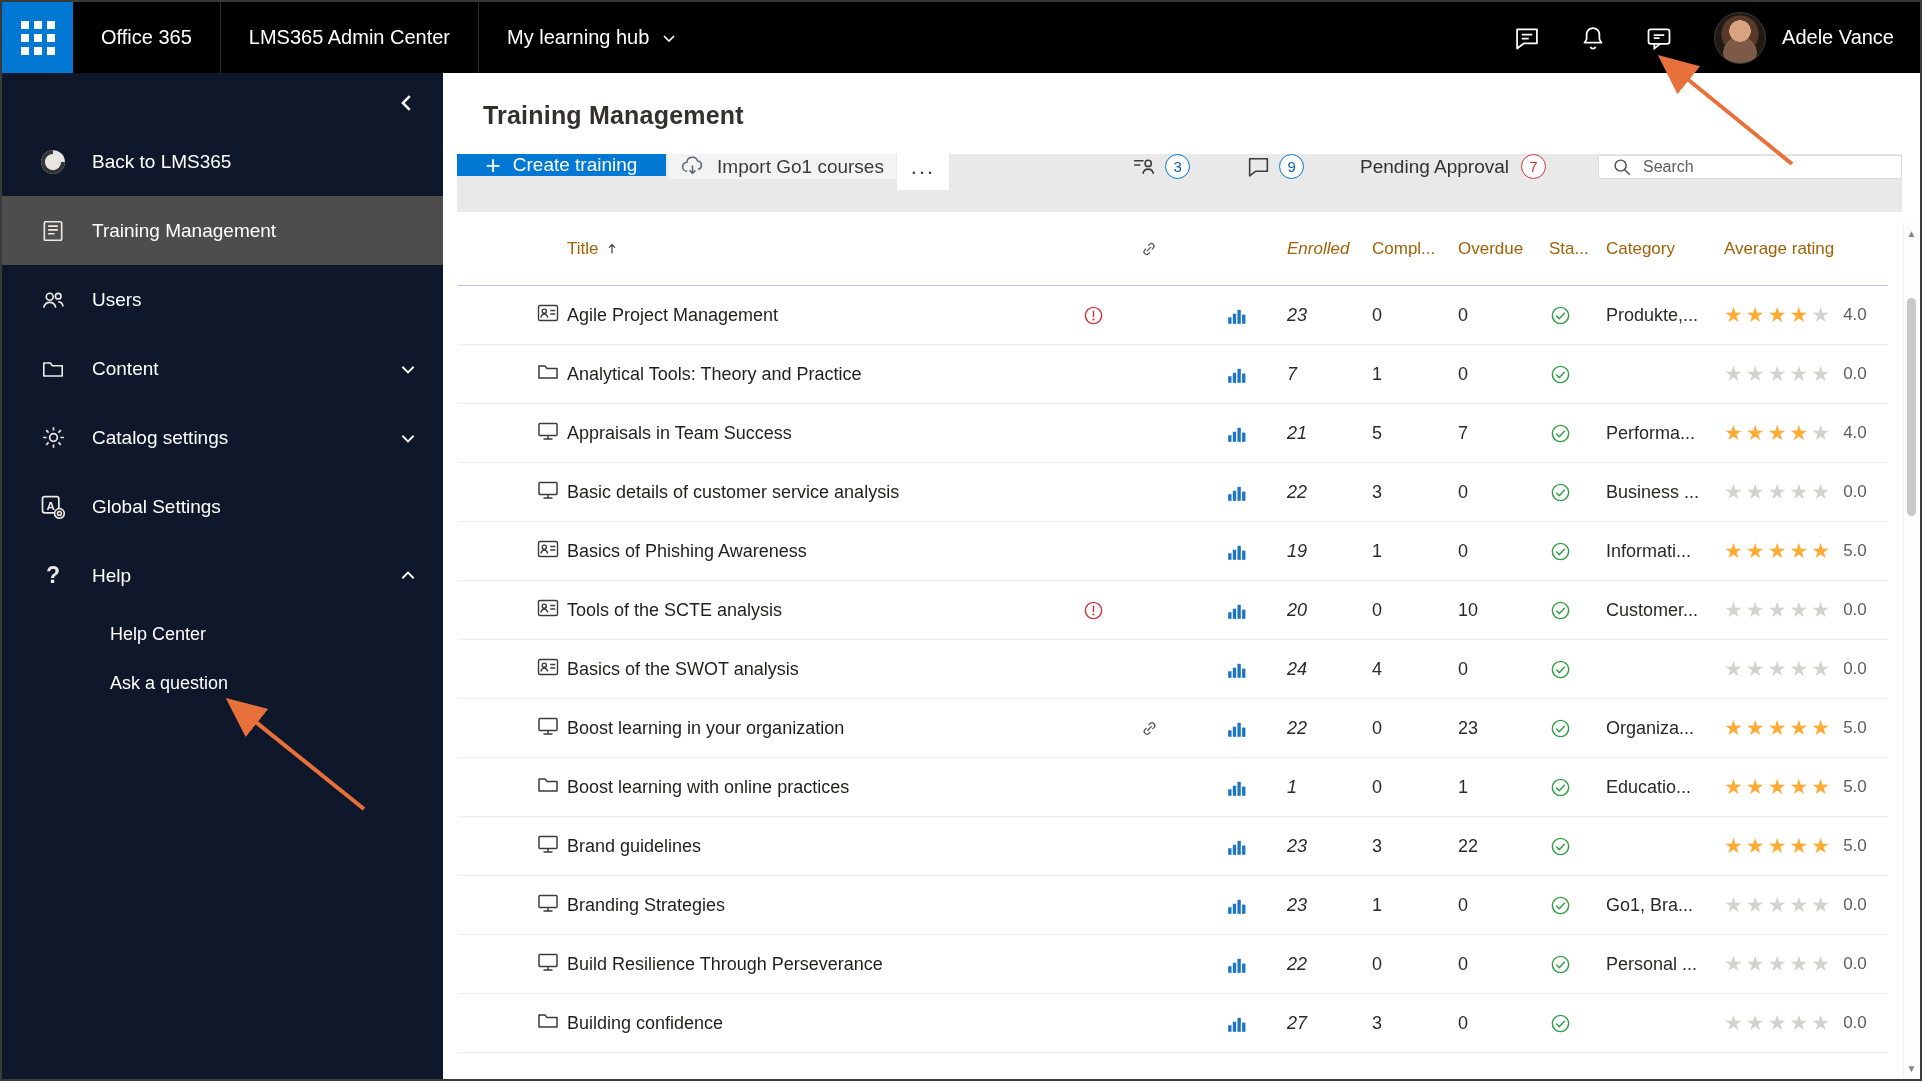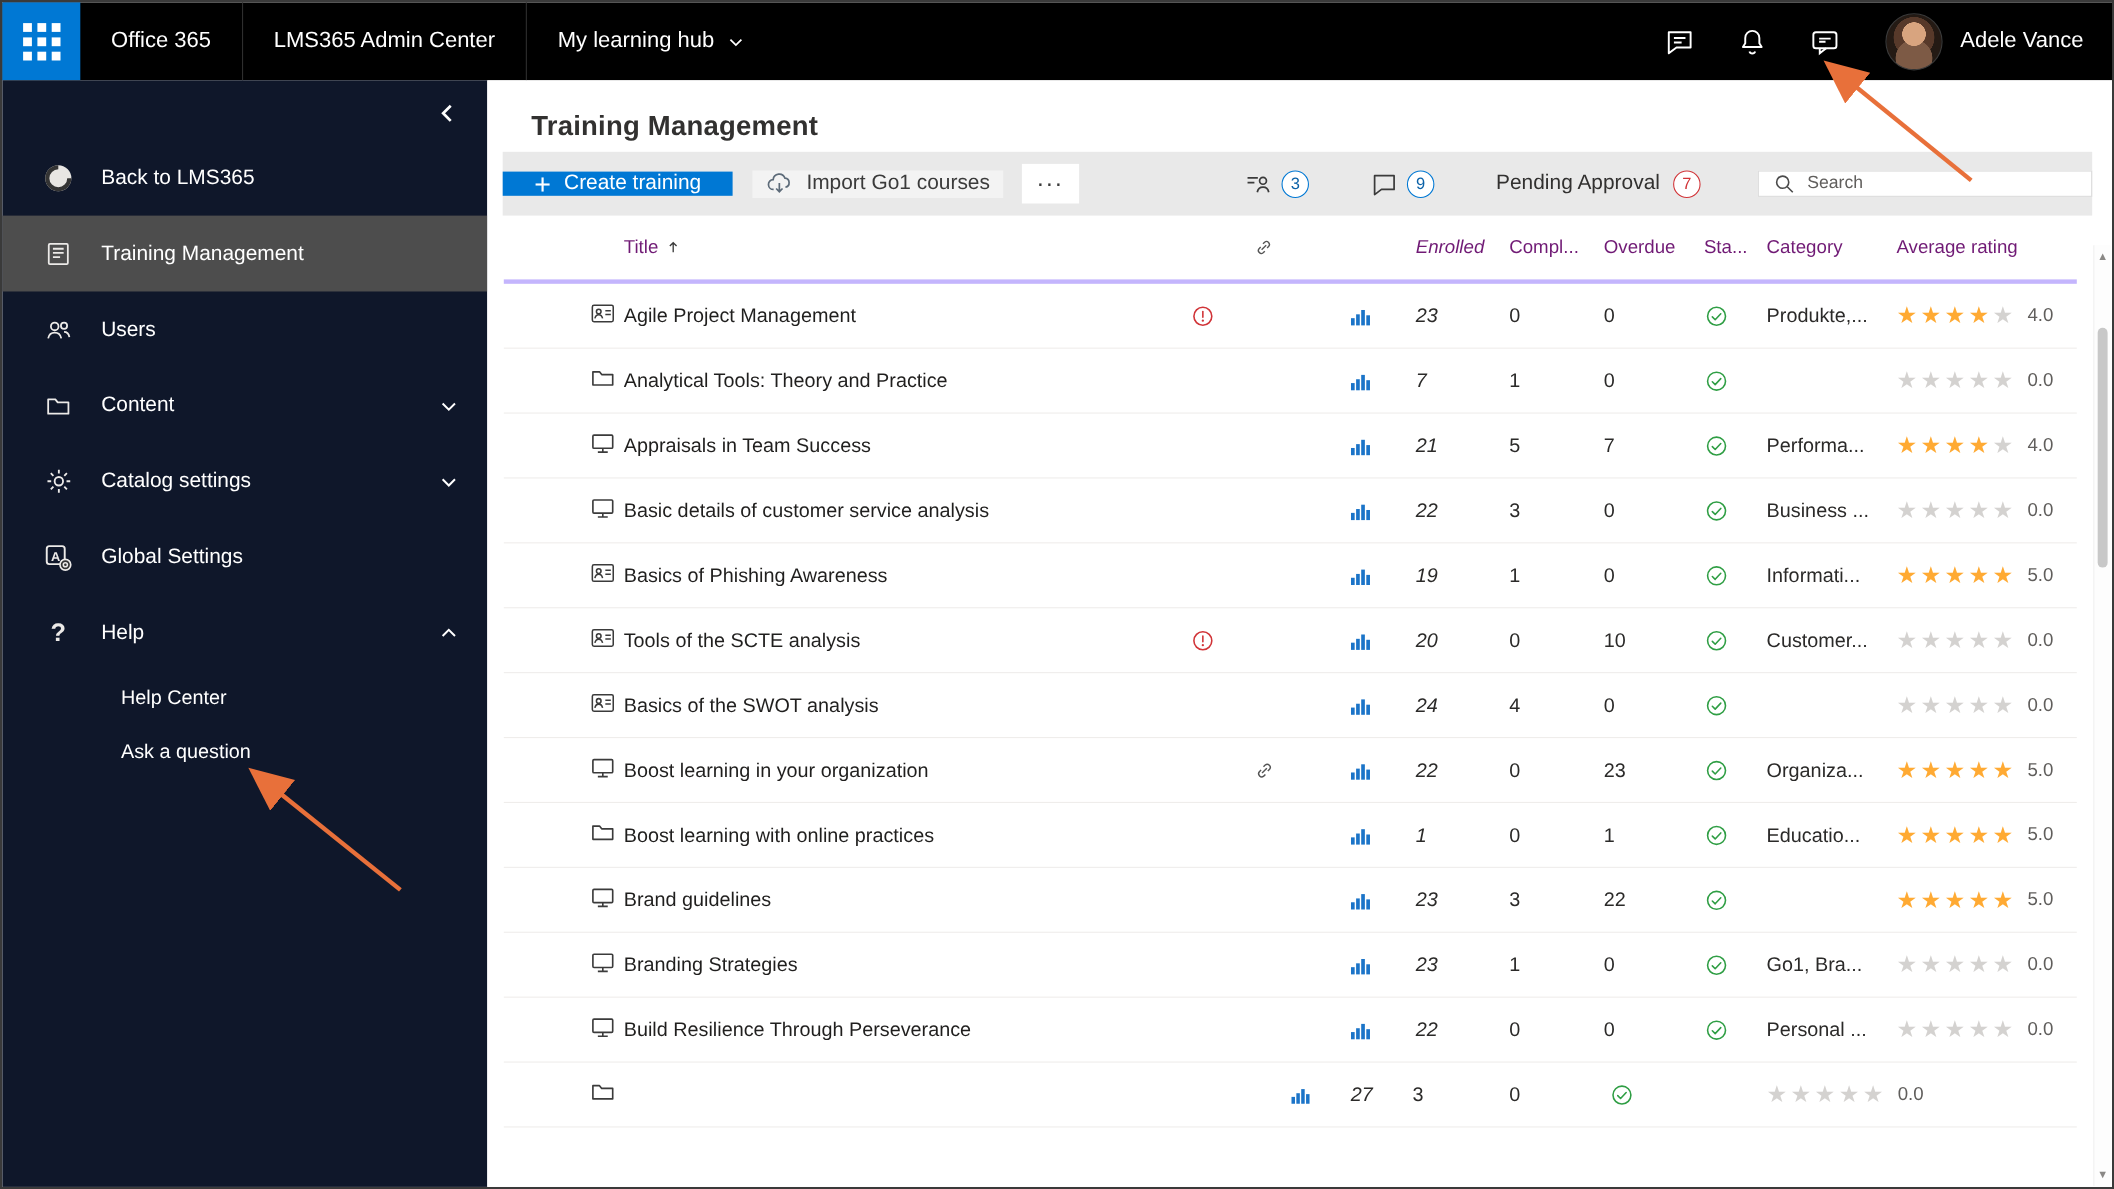--- a/index.html
+++ b/index.html
@@ -37,39 +37,39 @@
   .nav-item .nic { width:34px; margin-right:22px; display:flex; justify-content:center; align-items:center; }
   .nav-item.selected { background:#4d4d4d; }
   .nav-item .chev-r { position:absolute; right:26px; display:flex; }
   .sub-item { height:49px; display:flex; align-items:center; padding-left:108px; font-size:18px; cursor:pointer; }
   .qmark { font-size:23px; color:#eceae8; font-weight:bold; }
 
   
   .main { flex:1; background:#fff; position:relative; min-width:0; }
   .page-title { font-size:25px; font-weight:700; color:#323130; padding:28px 0 0 40px; letter-spacing:.2px; }
 
-  .toolbar { height:58px; margin:8px 18px 0 14px; background:#e9e9e9; display:flex; align-items:center;gap:16px; }
+  .toolbar { height:58px; margin:24px 18px 0 14px; background:#e9e9e9; display:flex; align-items:flex-start; }
   .btn { border:none; cursor:pointer; font-family:inherit; font-size:19px; display:flex; align-items:center; justify-content:center; gap:12px; }
   .btn-create { width:209px; background:#0078d4; color:#fff; }
   .btn-create .plus { font-size:26px; font-weight:400; line-height:0; }
   .btn-import { width:228px; background:#f3f3f3; color:#3b3b3b; margin-left:2px; }
   .btn-more { width:52px; background:#fff; color:#3b3b3b; margin-left:1px; font-size:22px; letter-spacing:2px; padding-bottom:10px; }
   .tool-right { flex:1; display:flex; align-items:center; justify-content:flex-end; }
   .tool-iconbtn { display:flex; align-items:center; gap:8px; cursor:pointer; margin-right:56px; }
   .badge-circle { width:25px; height:25px; border-radius:50%; border:1.6px solid #0078d4; color:#0b62a8; font-size:15px; display:flex; align-items:center; justify-content:center; background:#fff; }
   .badge-circle.red { border-color:#d13438; color:#d13438; }
   .pending { display:flex; align-items:center; gap:12px; font-size:19px; color:#323130; cursor:pointer; margin-right:52px; }
   .searchbox { width:304px; background:#fff; border:1px solid #dcdcdc; display:flex; align-items:center; padding:0 12px; gap:10px; }
   .searchbox input { border:none; outline:none; flex:1; font-size:16px; font-family:inherit; color:#323130; background:transparent; }
   .searchbox input::placeholder { color:#605e5c; }
 
   
   .table { margin-left:15px; width:1430px; }
   .thead, .trow { display:grid; grid-template-columns:32px 515px 56px 54px 59px 88px 86px 86px 91px 118px 1fr; align-items:center; padding-left:77px; }
-  .thead { height:62px; color:#701a75; font-size:17px; border-bottom:4px solid #c4b5fd; }
+  .thead { height:74px; color:#a16207; font-size:17px; border-bottom:1px solid #c4b5fd; }
   .thead .hcell { display:flex; align-items:center; gap:6px; cursor:pointer; }
   .trow { height:59px; border-bottom:1px solid #efedeb; font-size:18px; color:#2b2a29; }
   .c-title { color:#201f1e; cursor:pointer; white-space:nowrap; overflow:hidden; }
   .c-alert, .c-link { display:flex; align-items:center; }
   .c-chart { display:flex; align-items:center; padding-left:34px; cursor:pointer; }
   .pl-num { padding-left:36px;font-style:italic; }
   .pl-num2 { padding-left:33px; }
   .pl-status { padding-left:38px; display:flex; align-items:center; }
   .c-cat { padding-left:4px; white-space:nowrap; overflow:hidden; }
   .c-rating { padding-left:4px; display:flex; align-items:center; }
@@ -777,20 +777,21 @@
                 <span class="star">★</span>
                 <span class="star">★</span>
                 <span class="star">★</span>
                 <span class="rating-num">0.0</span>
               </span>
             </div>
             <div class="trow">
               <span class="cell"><svg width="26" height="24" viewBox="0 0 24 24" fill="none" stroke="#3b3b3b" stroke-width="1.5" stroke-linejoin="round">
                   <path d="M3 6h6l2 2.5h10V18H3z"></path>
                 </svg></span>
+              <span class="cell c-title">Building confidence</span>
               <span class="cell c-alert"></span>
               <span class="cell c-link"></span>
               <span class="cell c-chart">
                 <svg width="21" height="21" viewBox="0 0 24 24" fill="#1b74c8">
                   <rect x="2.5" y="14" width="3.8" height="7.5"></rect>
                   <rect x="7.8" y="10" width="3.8" height="11.5"></rect>
                   <rect x="13.1" y="5.5" width="3.8" height="16"></rect>
                   <rect x="18.4" y="11" width="3.8" height="10.5"></rect>
                 </svg>
               </span>

